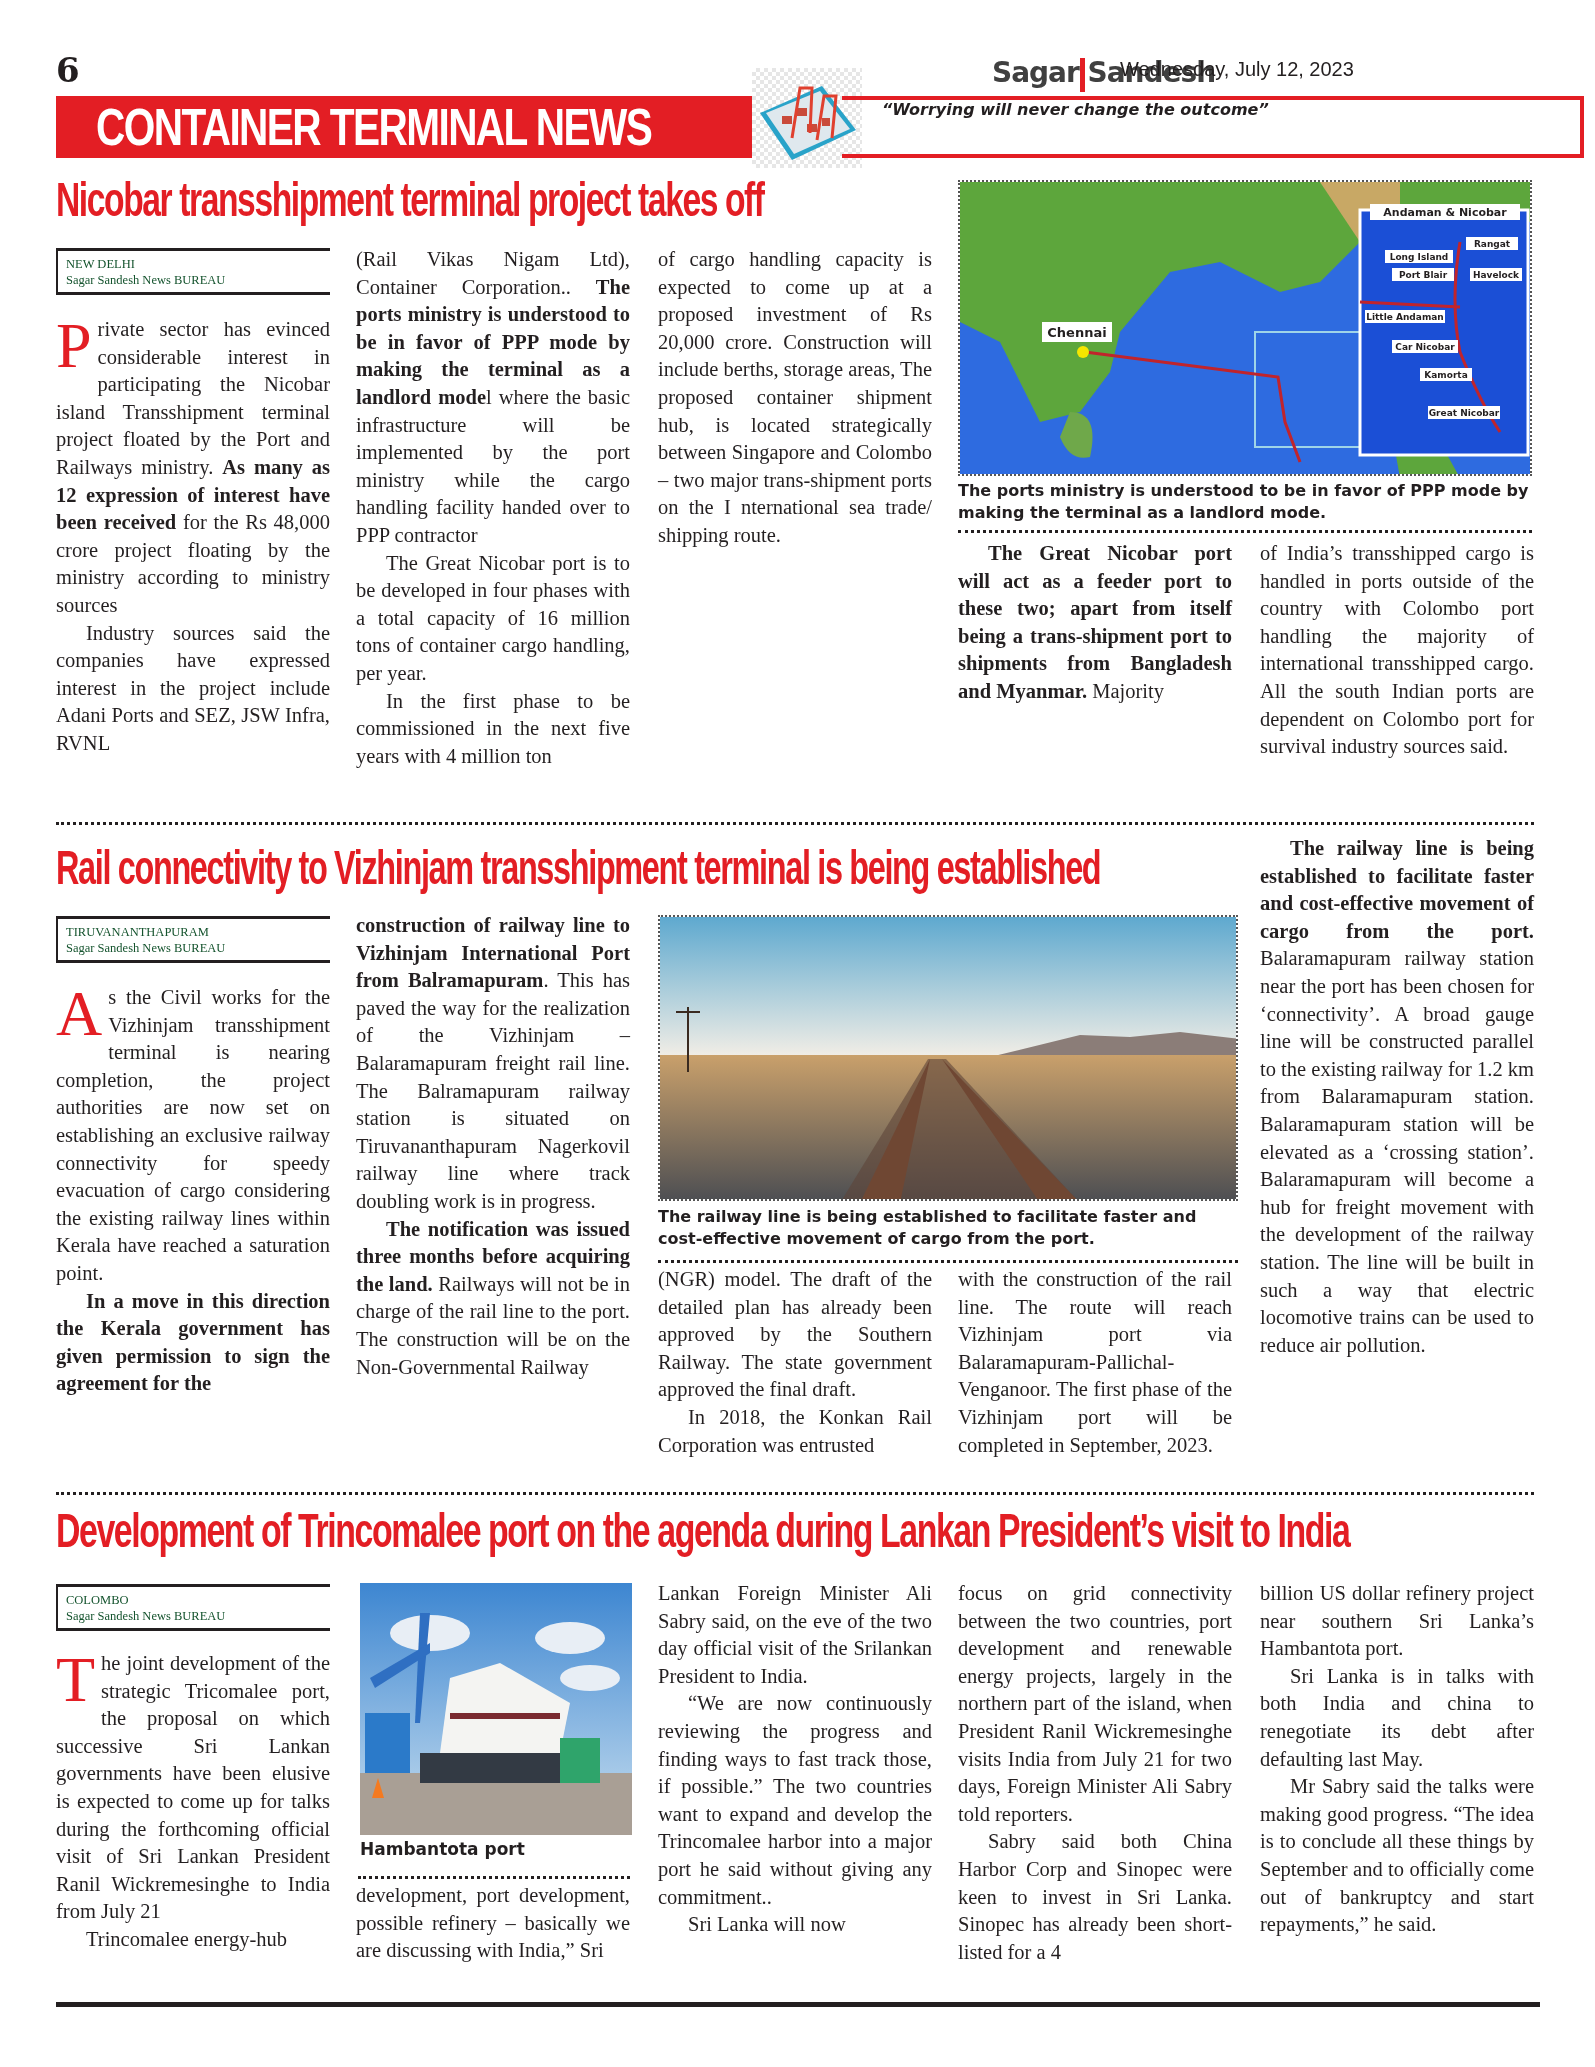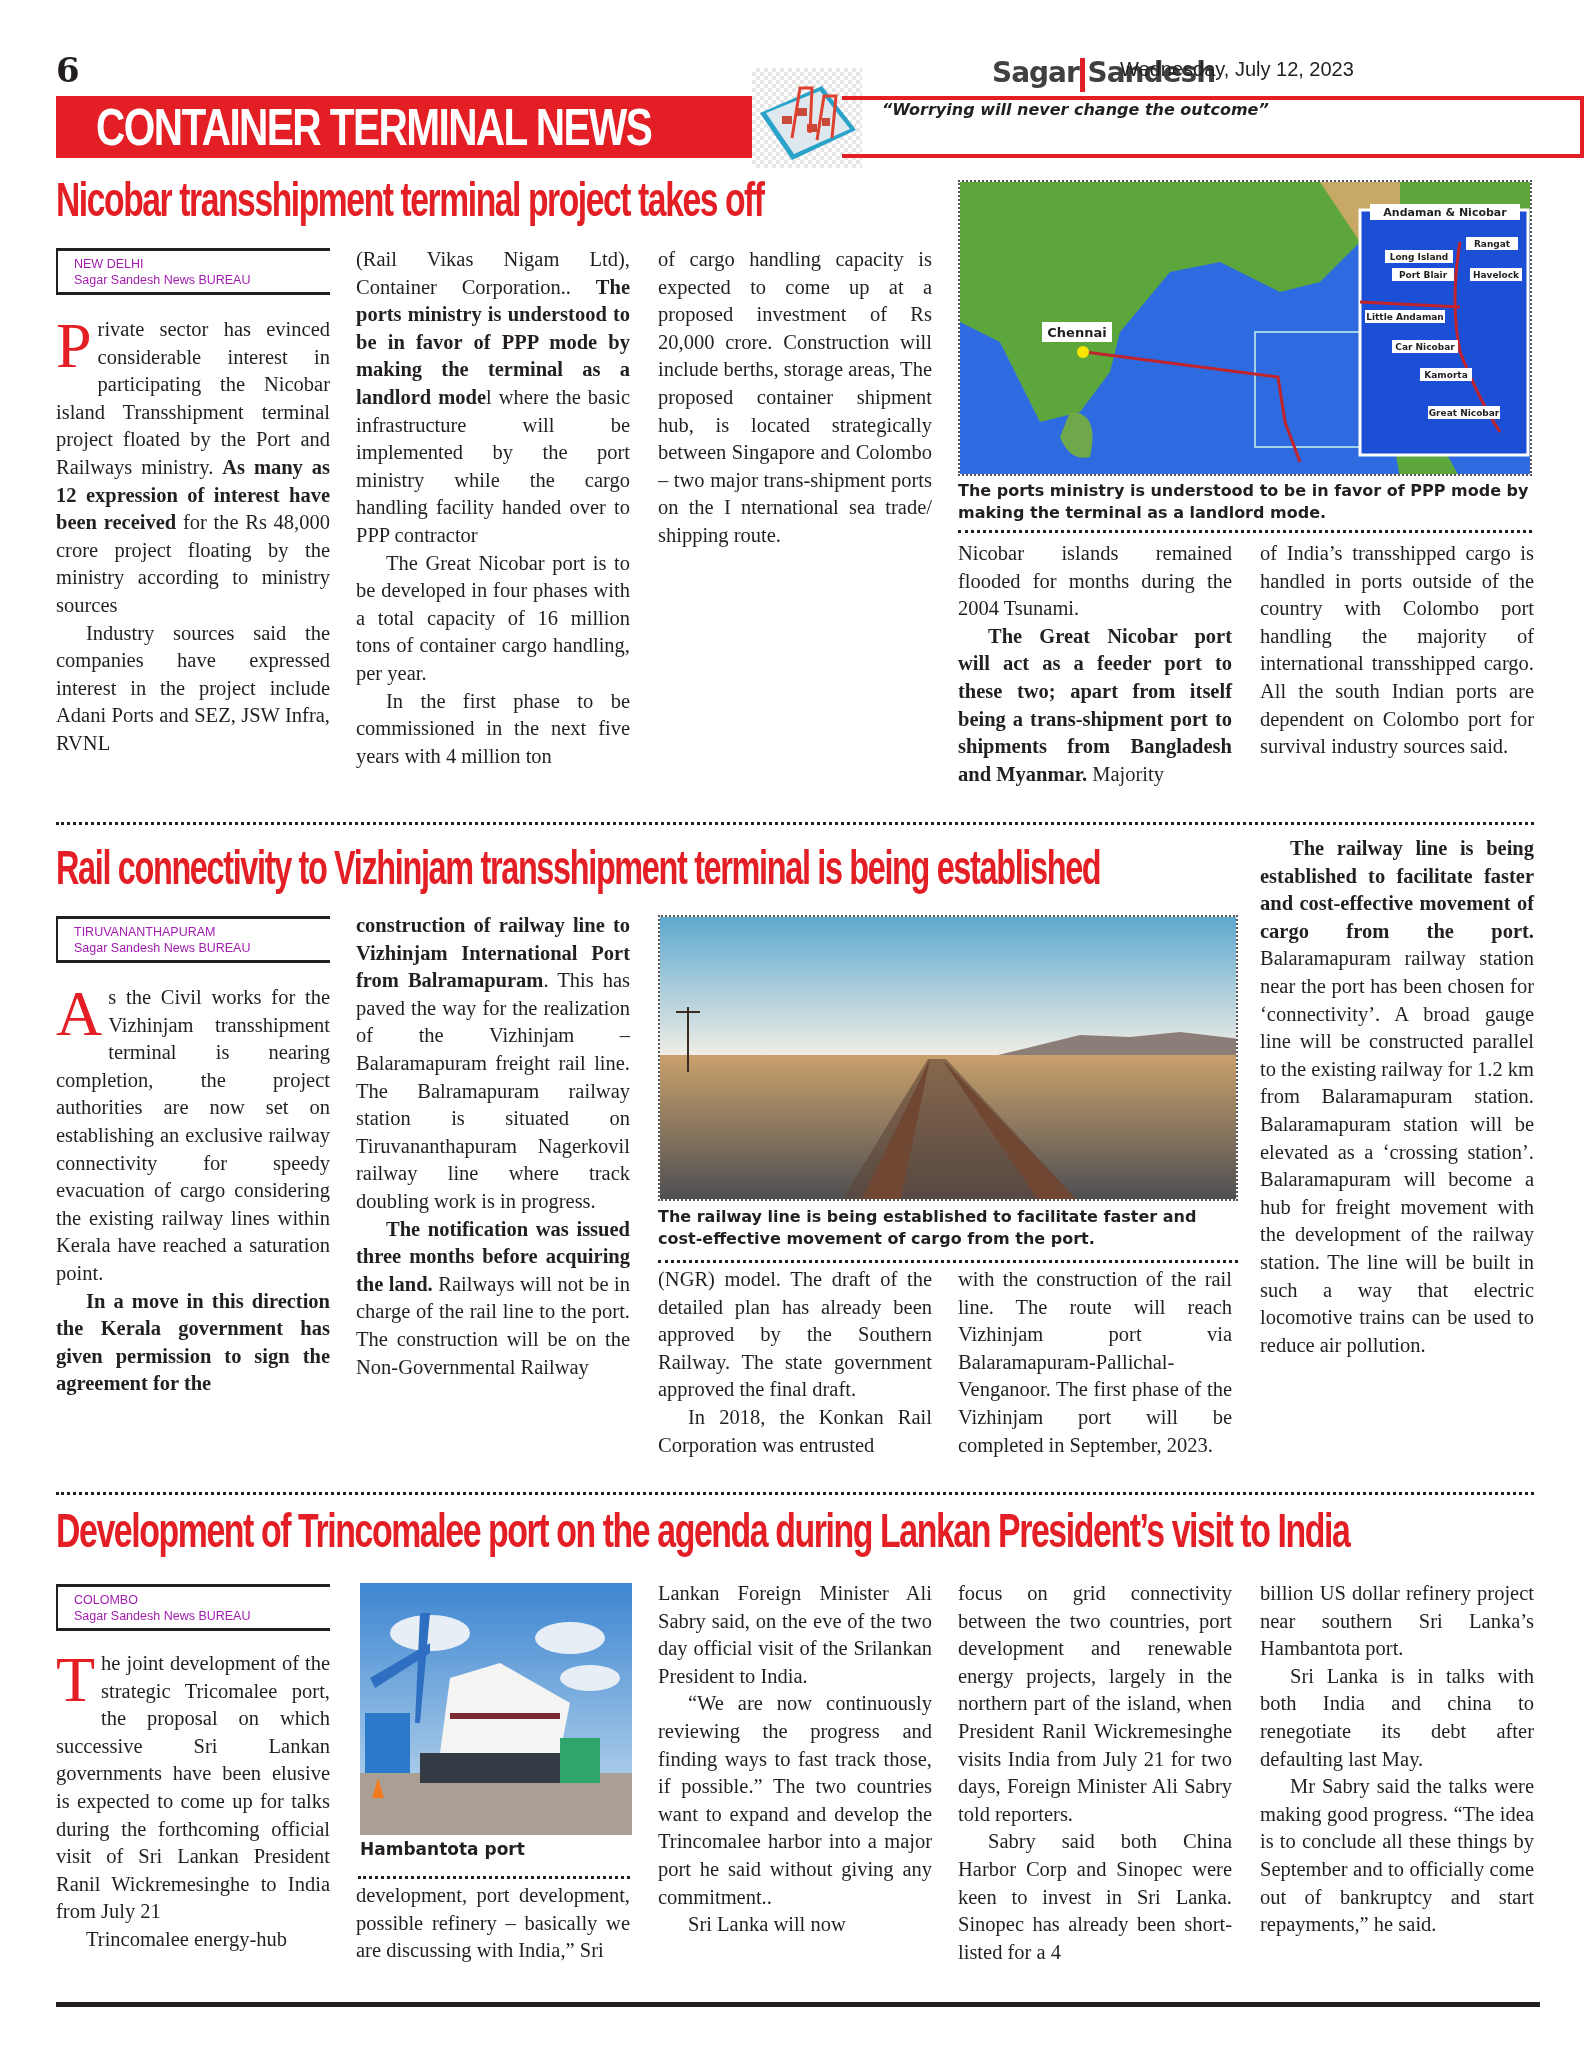--- a/index.html
+++ b/index.html
@@ -11,21 +11,21 @@
   .banner-img svg { width: 100%; height: 100%; }
   .brand { left: 992px; top: 56px; font-family: "DejaVu Sans", sans-serif; font-weight: bold; color: #404040; font-size: 28px; letter-spacing: -1px; }
   .brand-bar { left: 1077px; top: 58px; width: 5px; height: 34px; background: #e31e24; left: 1080px; }
   .date { left: 1120px; top: 58px; width: 440px; text-align: left; font-family: "Liberation Sans", sans-serif; font-size: 20px; color: #231f20; }
   .quote-box { left: 842px; top: 96px; width: 1142px; height: 62px; border: 4px solid #e31e24; border-left: none; width: 742px; }
   .quote { left: 882px; top: 100px; font-family: "DejaVu Sans", sans-serif; font-style: italic; font-weight: bold; font-size: 16px; color: #231f20; }
   .headline { font-family: "Liberation Sans", sans-serif; font-weight: bold; color: #e31e24; white-space: nowrap; letter-spacing: -2px; transform-origin: left top; }
   .h1 { left: 56px; top: 172px; font-size: 48px; line-height: 56px; transform: scaleX(0.70); }
   .h2 { left: 56px; top: 840px; font-size: 48px; line-height: 56px; transform: scaleX(0.676); }
   .h3 { left: 56px; top: 1503px; font-size: 48px; line-height: 56px; transform: scaleX(0.705); }
-  .dateline { border: 2px solid #231f20; border-top-width: 3px; border-bottom-width: 3px; border-right: none; padding: 5px 16px 4px; font-family: Liberation Sans, sans-serif; font-size: 12.5px; line-height: 16px; color: #a21caf; }
+  .dateline { border: 2px solid #231f20; border-top-width: 3px; border-bottom-width: 3px; border-right: none; padding: 5px 8px 4px; font-family: Liberation Serif, serif; font-size: 12.5px; line-height: 16px; color: #14532d; }
   .col { font-size: 20.5px; line-height: 27.6px; text-align: justify; text-justify: inter-word; hyphens: none; }
   .col p { text-indent: 30px; }
   .col p.first { text-indent: 0; }
   .col b { font-weight: bold; }
   .dropcap { float: left; font-size: 64px; line-height: 52px; color: #e31e24; margin: 4px 6px 0 0; font-family: "Liberation Serif", serif; }
   .dots-h { height: 0; border-top: 3px dotted #231f20; }
   .caption { font-family: "DejaVu Sans", sans-serif; font-size: 16px; line-height: 22px; color: #231f20; font-weight: bold; }
   .img-frame { border: 2px dotted #555; overflow: hidden; }
   .footer-rule { left: 56px; top: 2002px; width: 1484px; height: 5px; background: #231f20; }
 </style>
@@ -112,21 +112,20 @@
         <text x="486" y="196" text-anchor="middle">Kamorta</text>
       <rect x="468" y="224" width="72" height="13" fill="#fff"></rect>
         <text x="504" y="234" text-anchor="middle">Great Nicobar</text>
     </g>
   </svg>
 </div>
 <div class="abs caption" style="left:958px;top:480px;width:580px;font-weight:bold;">The ports ministry is understood to be in favor of PPP mode by making the terminal as a landlord mode.</div>
 <div class="abs dots-h" style="left:958px;top:530px;width:574px;"></div>
 
 <div class="abs col" id="a0c3" style="left:958px;top:540px;width:274px;">
-    <p class="first"><span>Nicobar islands remained flooded for months during the 2004 Tsunami.</span></p>
     <p><b>The Great Nicobar port will act as a feeder port to these two; apart from itself being a trans-shipment port to shipments from Bangladesh and Myanmar.</b><span> Majority</span></p>
   </div>
 <div class="abs col" id="a0c4" style="left:1260px;top:540px;width:274px;">
     <p class="first"><span>of India’s transshipped cargo is handled in ports outside of the country with Colombo port handling the majority of international transshipped cargo. All the south Indian ports are dependent on Colombo port for survival industry sources said.</span></p>
   </div>
 
 <div class="abs dots-h" style="left:56px;top:822px;width:1478px;"></div>
 
 <div class="abs headline h2">Rail connectivity to Vizhinjam transshipment terminal is being established</div>
 

